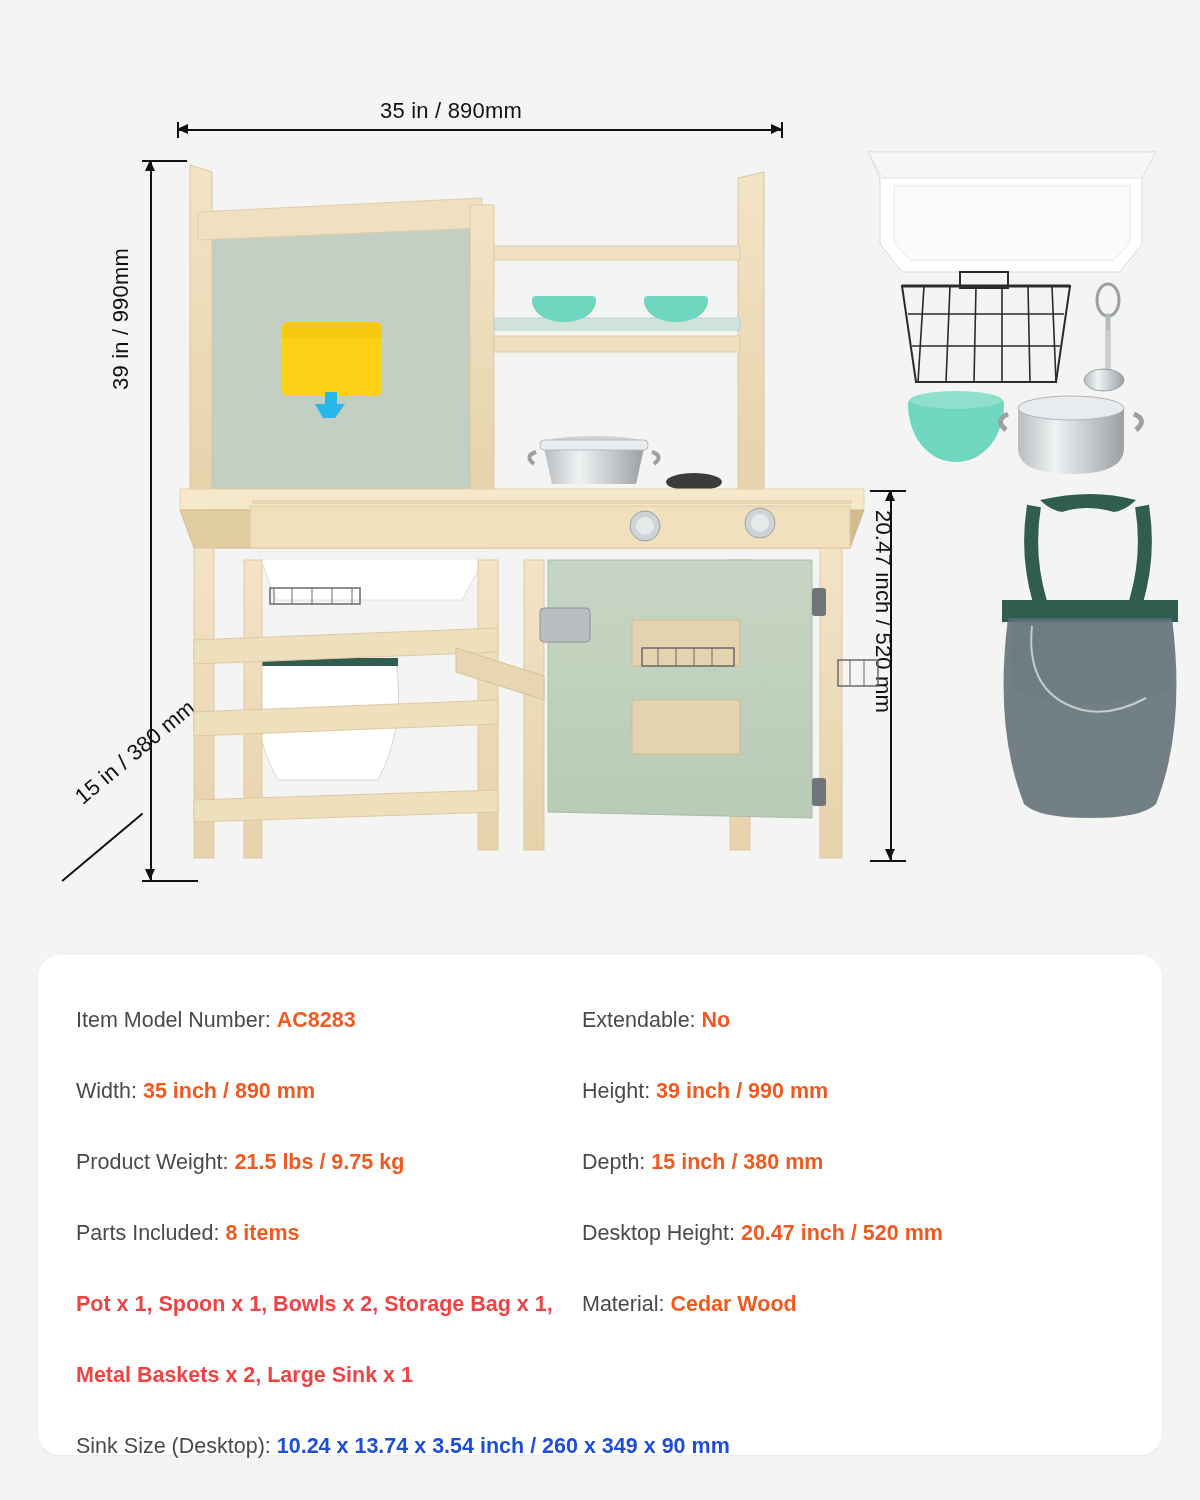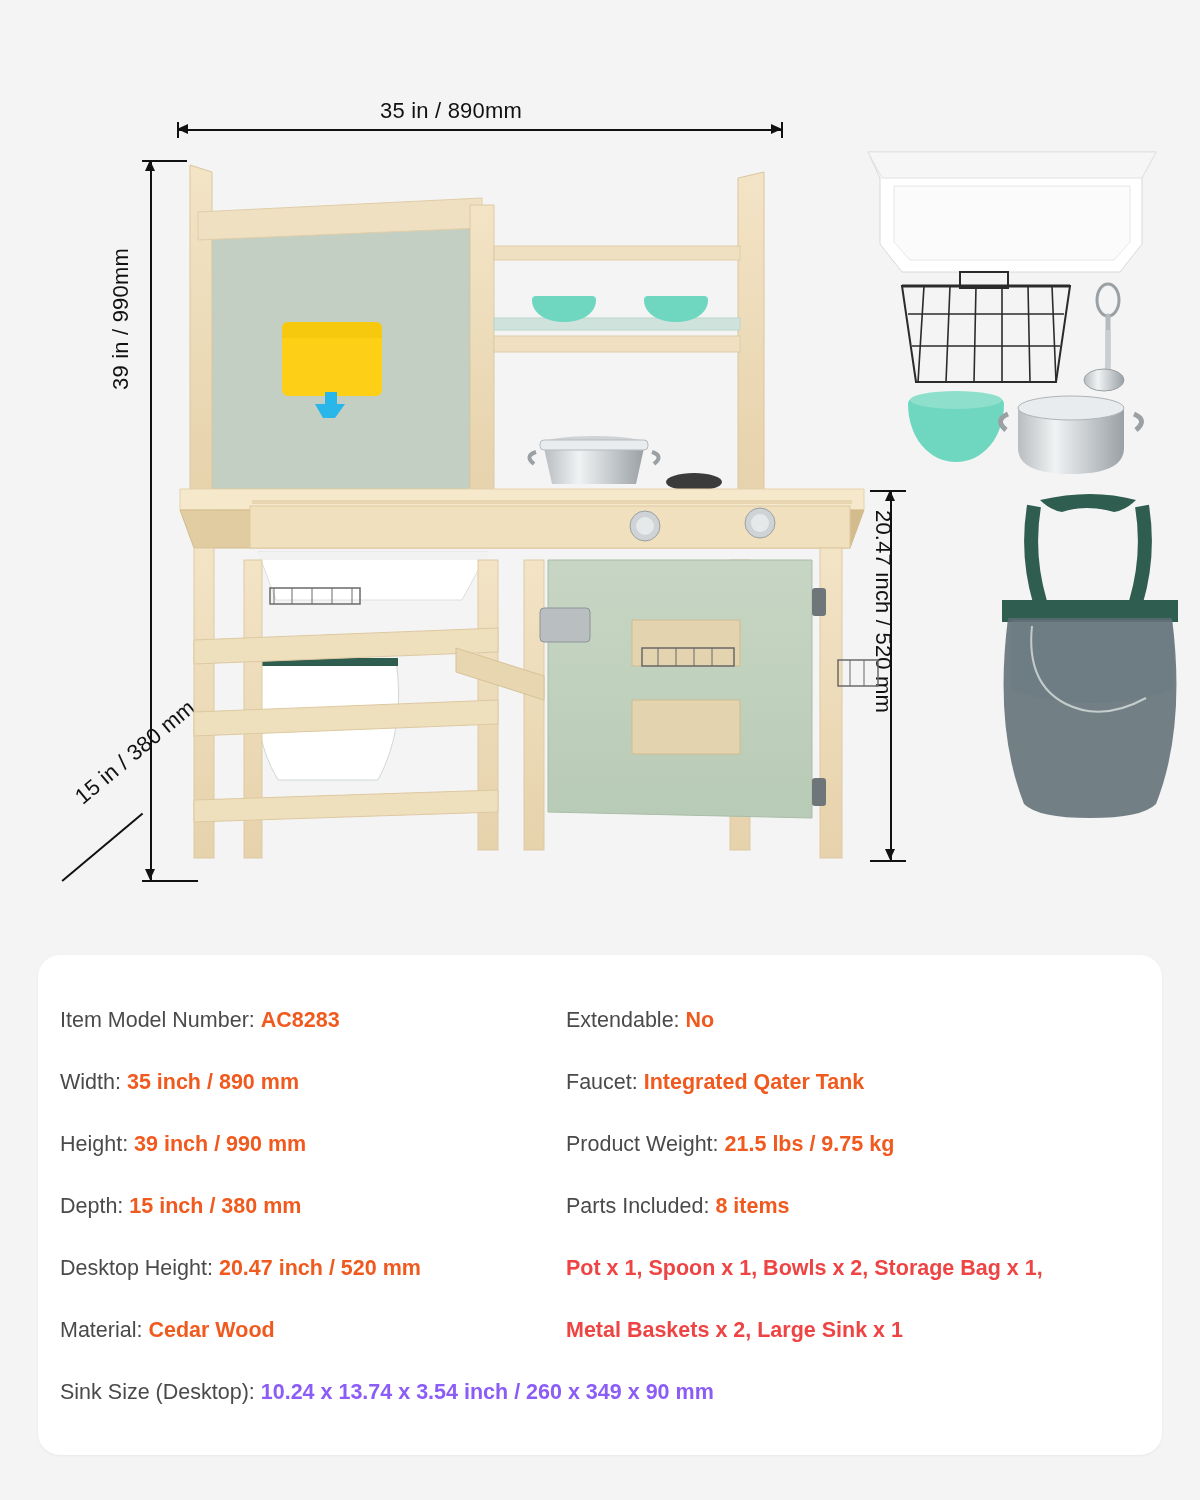--- a/index.html
+++ b/index.html
@@ -51,44 +51,44 @@
   #spec-card {
     position: absolute;
     left: 38px; top: 955px;
     width: 1124px; height: 500px;
     background: #fff;
     border-radius: 22px;
     box-shadow: 0 1px 3px rgba(0,0,0,.05);
   }
   .spec-grid {
     position: absolute;
-    left: 22px; top: 38px;
+    left: 38px; top: 38px;
     width: 1060px;
     display: grid;
     grid-template-columns: 506px 554px;
-    row-gap: 8px;
+    row-gap: 17px;
   }
   .spec-row {
     font-size: 21.5px;
     color: #4a4a4a;
     line-height: 54px;
     white-space: nowrap;
   }
   .spec-row .val {
     color: #f05a1e;
     font-weight: bold;
   }
   .spec-full {
     grid-column: 1 / span 2;
     font-size: 21.5px;
     color: #4a4a4a;
     line-height: 54px;
     white-space: nowrap;
   }
-  .spec-full .val { color: #8b5cf6; font-weight: bold; }
+  .spec-full .val { color: #1d4ed8; font-weight: bold; }
   .parts-cont {
     color: #ef4444;
     font-weight: bold;
     font-size: 21.5px;
     line-height: 54px;
     white-space: nowrap;
   }
 </style>
 </head>
 <body>
@@ -275,24 +275,20 @@
     </div>
     <div class="spec-row">
       <span>Extendable:</span>
       <span class="val">No</span>
     </div>
 
     <div class="spec-row">
       <span>Width:</span>
       <span class="val">35 inch / 890 mm</span>
     </div>
-    <div class="spec-row">
-      <span>Faucet:</span>
-      <span class="val">Integrated Qater Tank</span>
-    </div>
 
     <div class="spec-row">
       <span>Height:</span>
       <span class="val">39 inch / 990 mm</span>
     </div>
     <div class="spec-row">
       <span>Product Weight:</span>
       <span class="val">21.5 lbs / 9.75 kg</span>
     </div>
 

